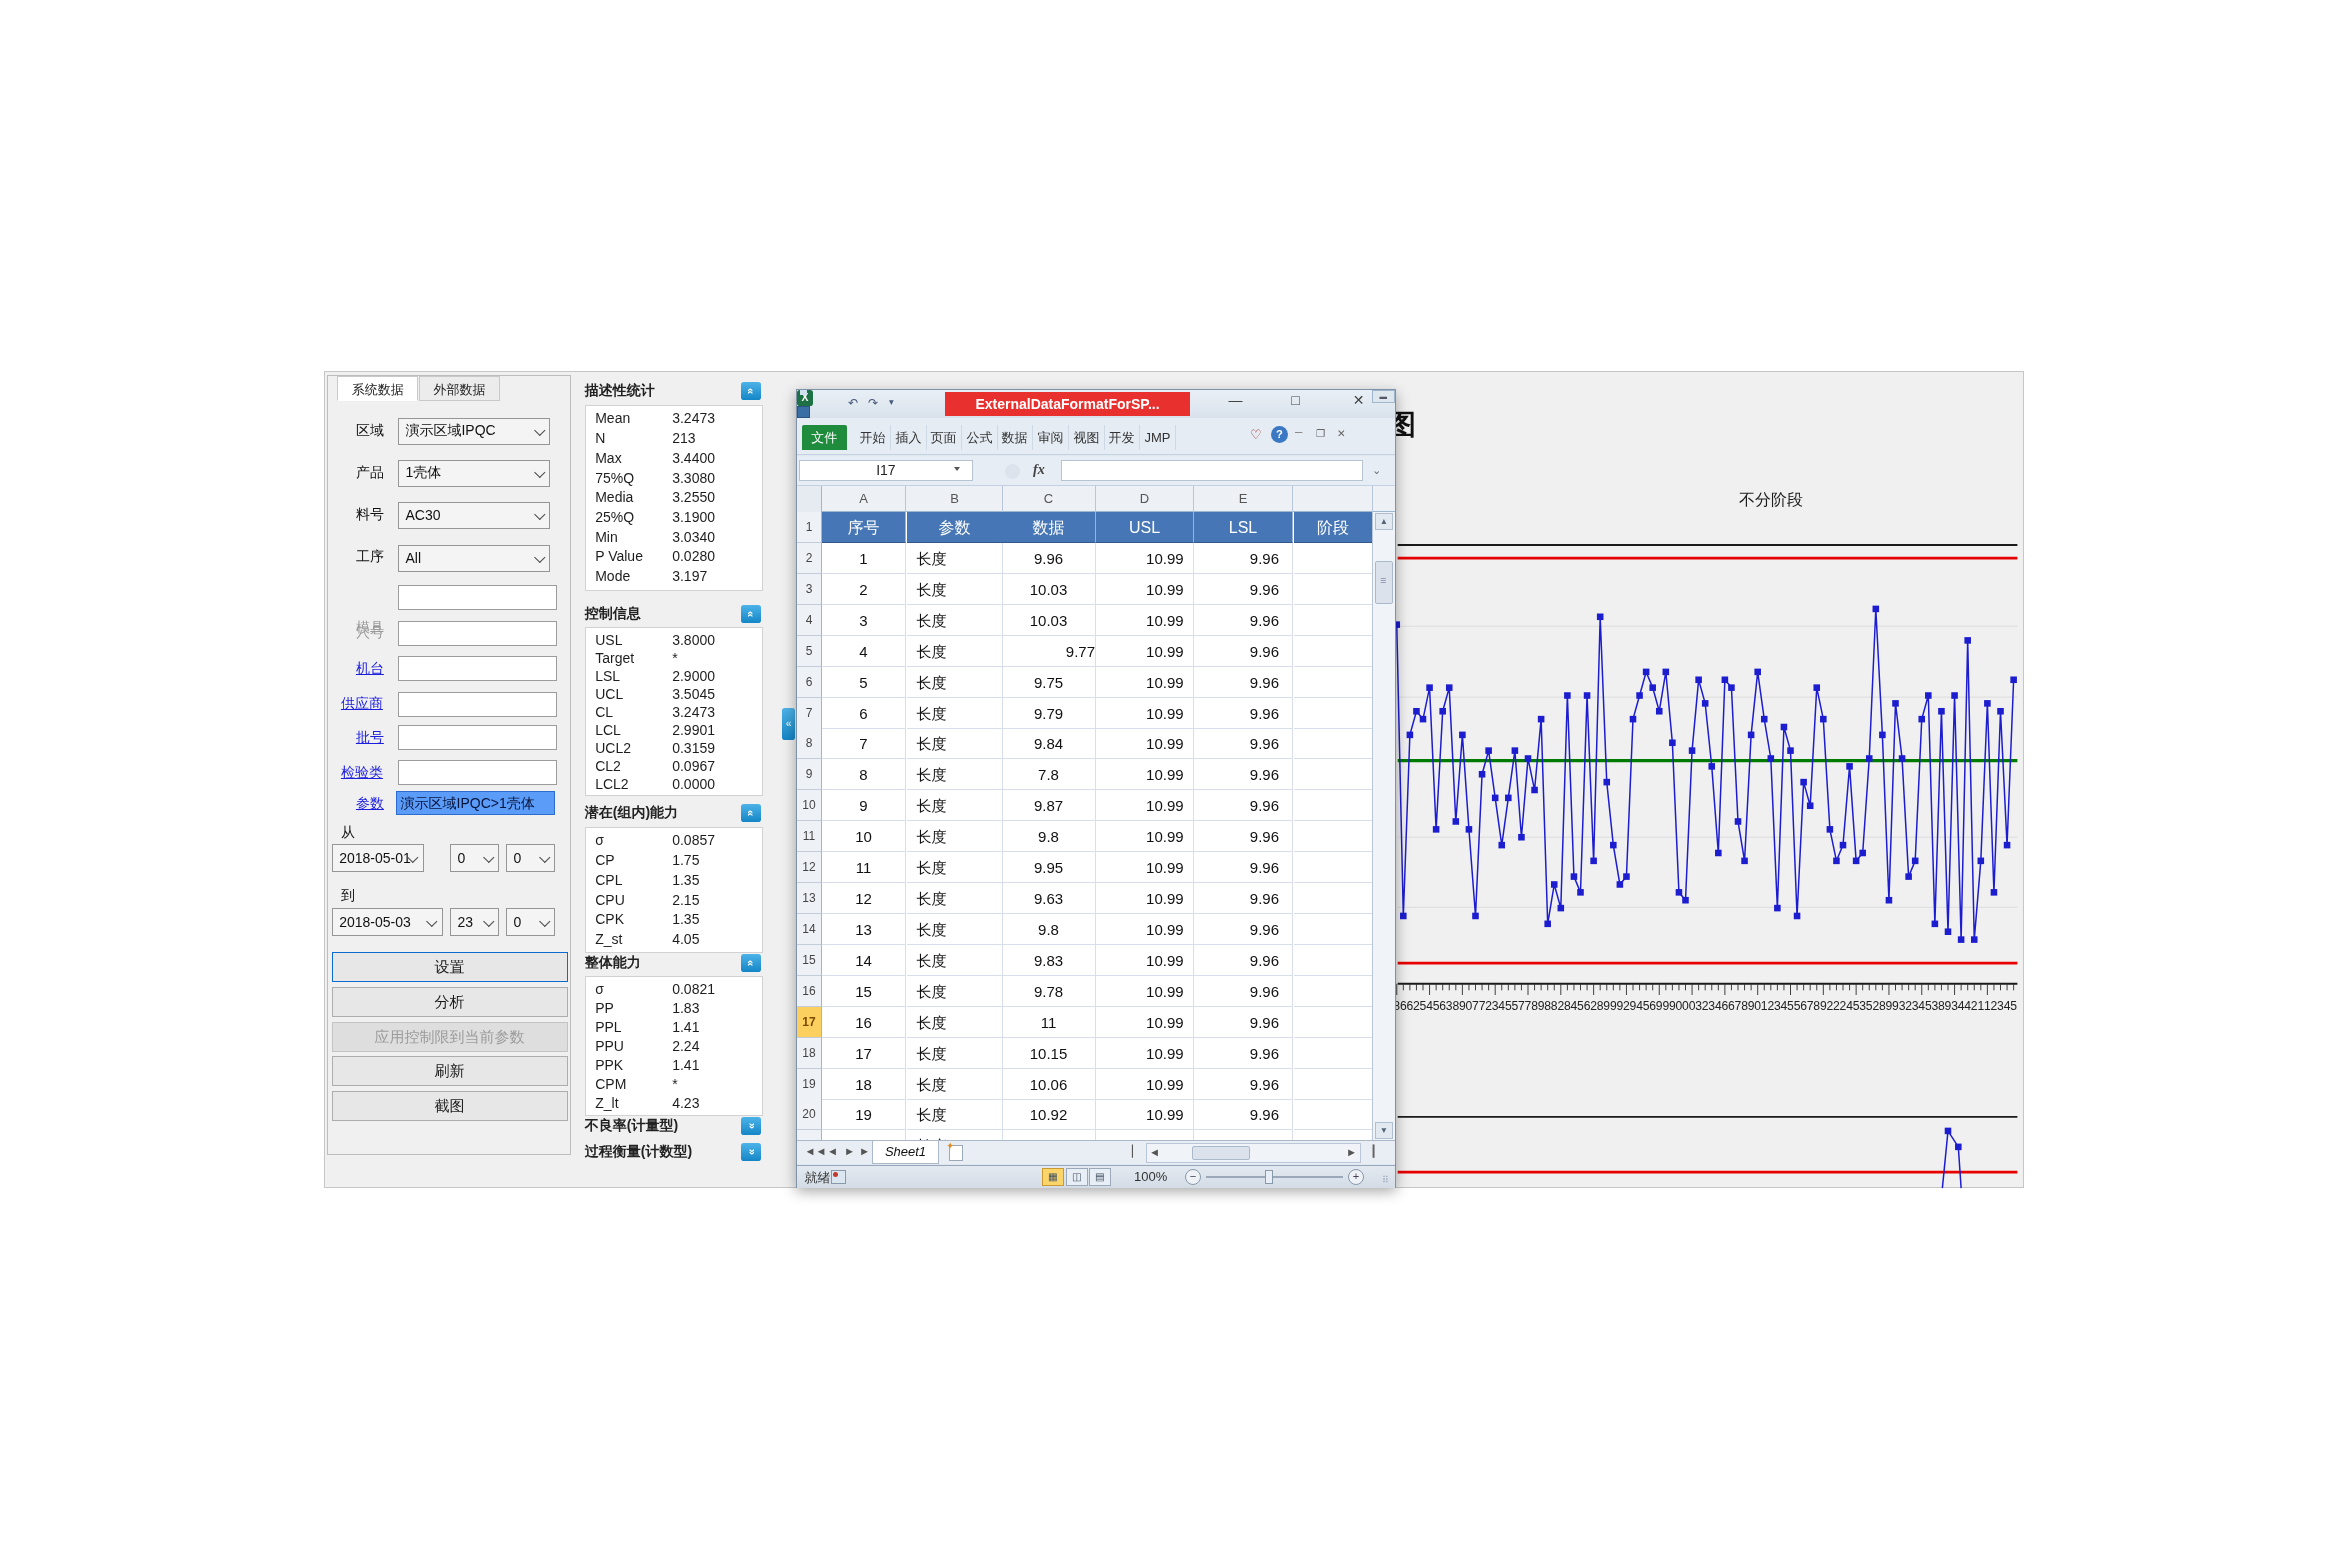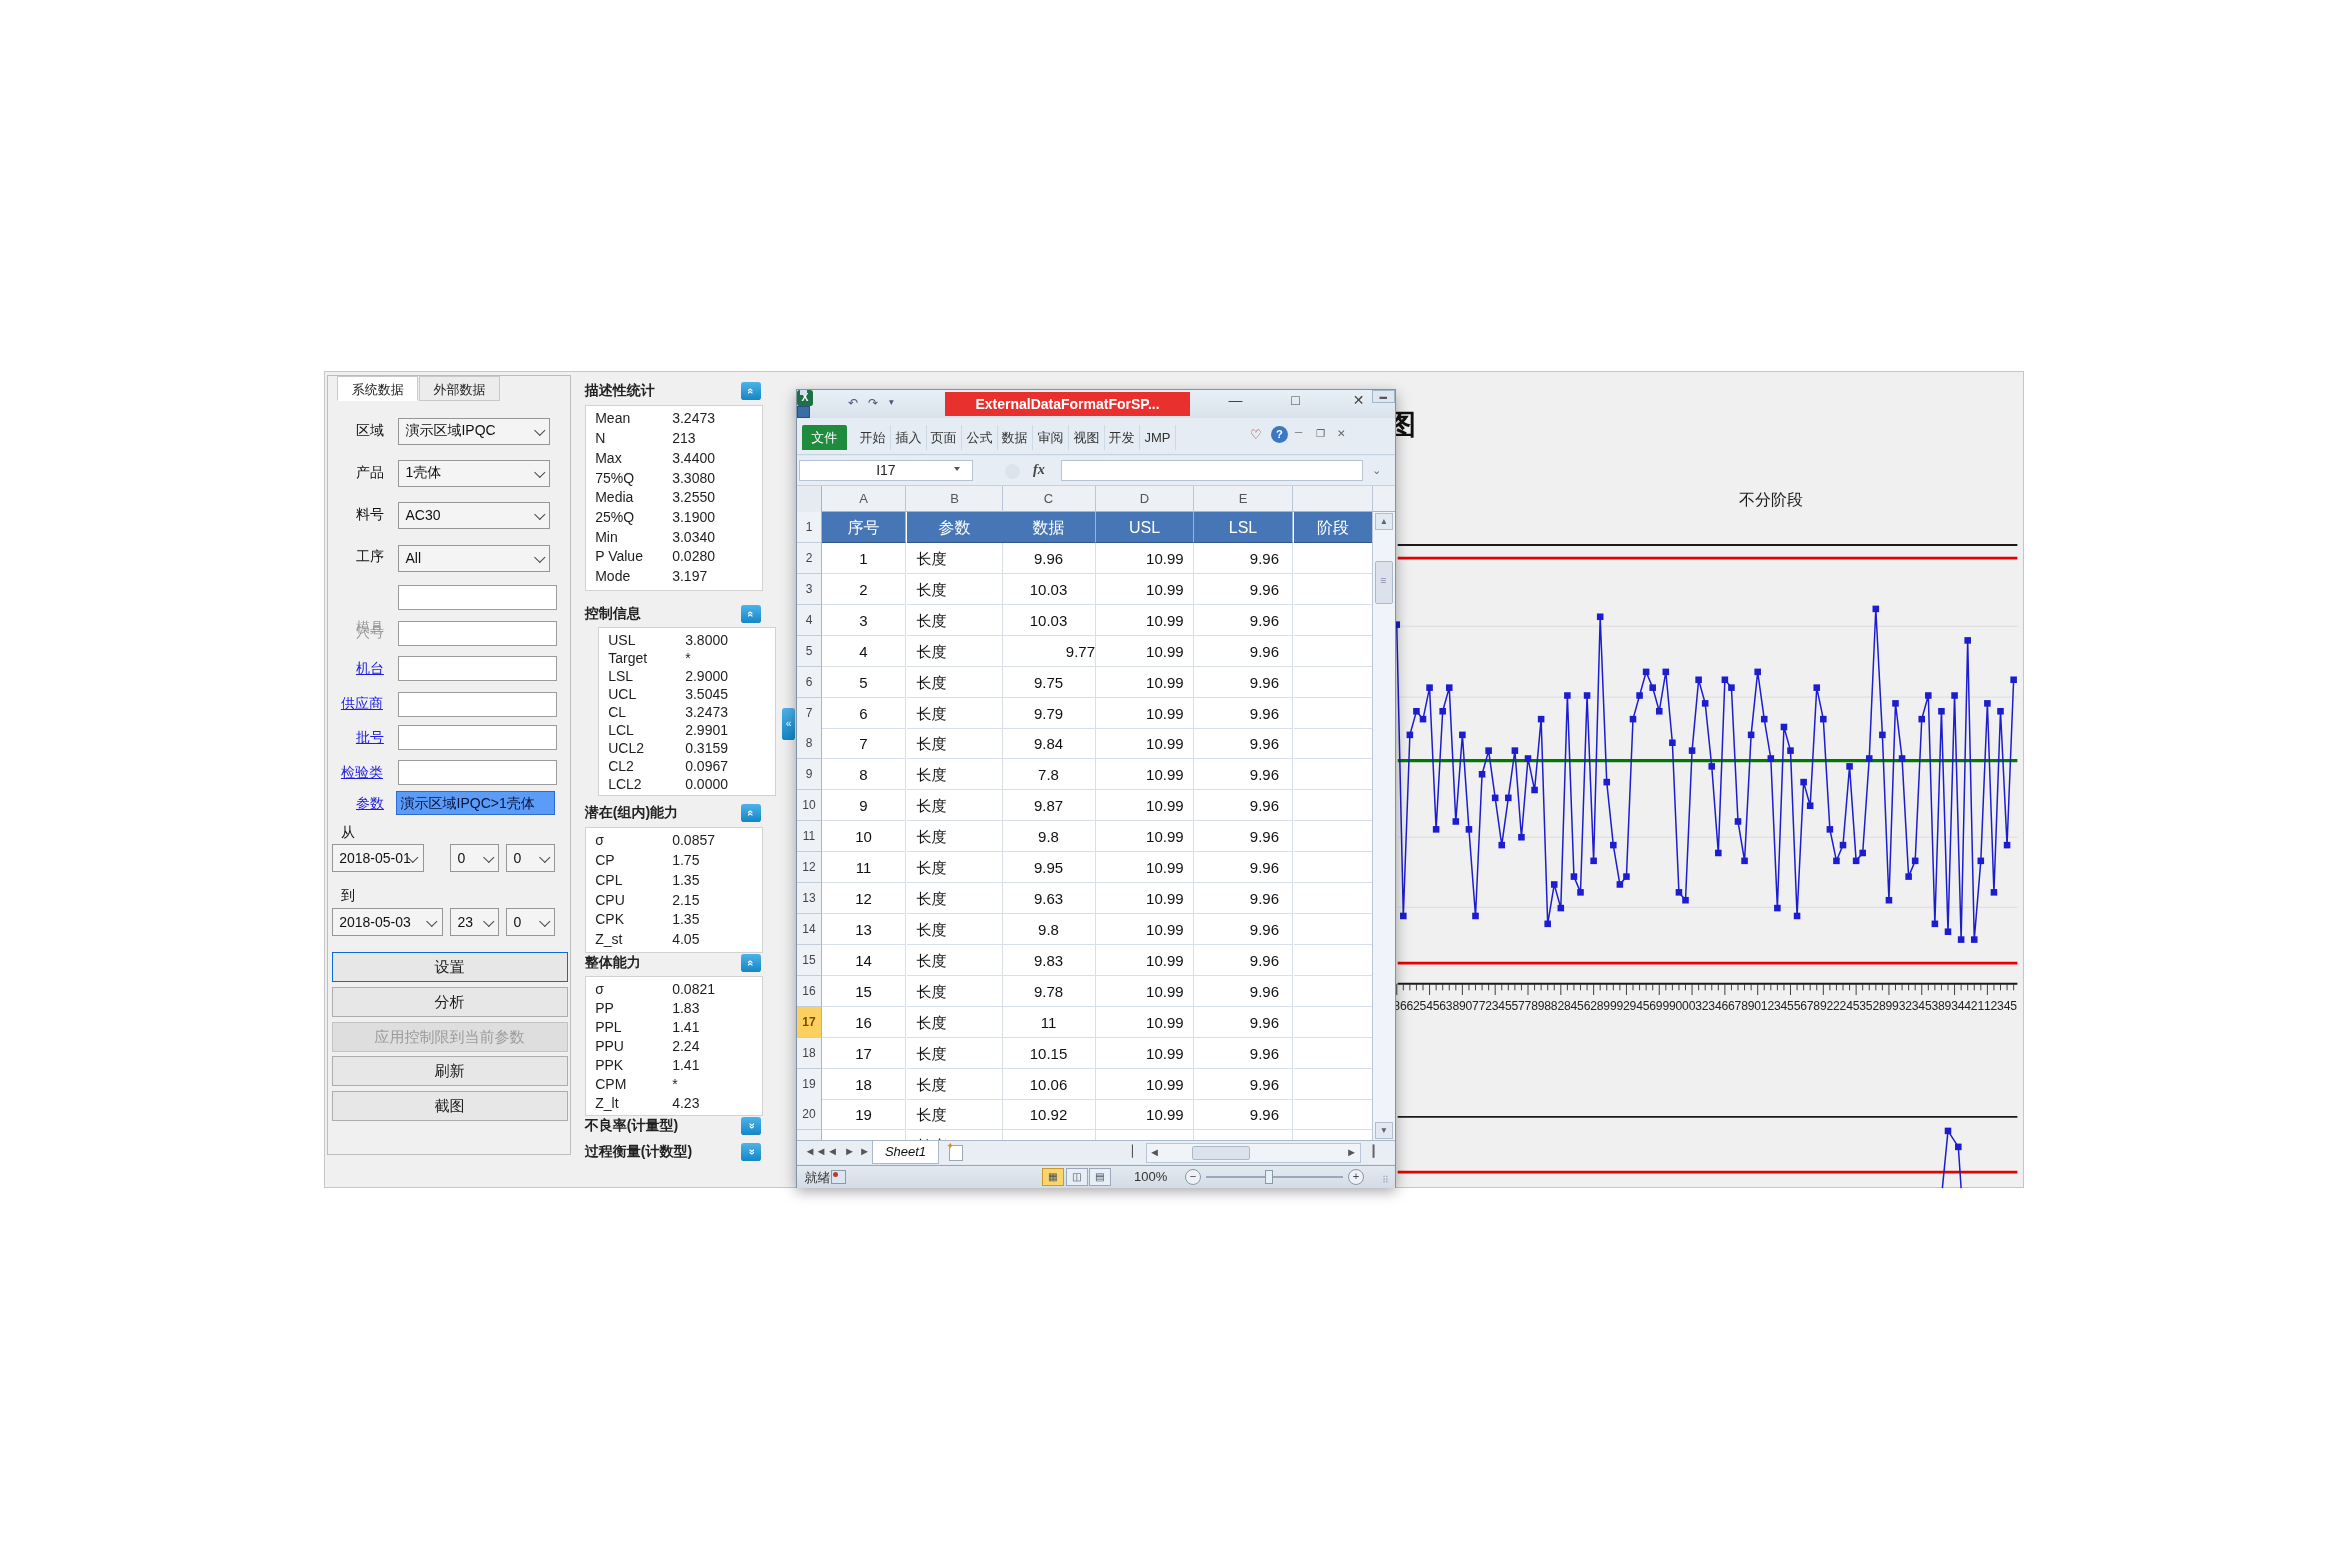--- a/index.html
+++ b/index.html
@@ -181,21 +181,21 @@
           <div class="st-row" style="line-height: 19.7px;"><span class="k">Max</span><span class="v">3.4400</span></div>
           <div class="st-row" style="line-height: 19.7px;"><span class="k">75%Q</span><span class="v">3.3080</span></div>
           <div class="st-row" style="line-height: 19.7px;"><span class="k">Media</span><span class="v">3.2550</span></div>
           <div class="st-row" style="line-height: 19.7px;"><span class="k">25%Q</span><span class="v">3.1900</span></div>
           <div class="st-row" style="line-height: 19.7px;"><span class="k">Min</span><span class="v">3.0340</span></div>
           <div class="st-row" style="line-height: 19.7px;"><span class="k">P Value</span><span class="v">0.0280</span></div>
           <div class="st-row" style="line-height: 19.7px;"><span class="k">Mode</span><span class="v">3.197</span></div>
         </div>
         <div class="st-header" style="top: 230px;">控制信息</div>
         <div class="st-chev" style="top: 230px;"><span>«</span></div>
-        <div class="st-box" style="top: 252px; height: 169px; margin-left: 13px;">
+        <div class="st-box" style="top: 252px; height: 169px;">
           <div class="st-row" style="line-height: 18px;"><span class="k">USL</span><span class="v">3.8000</span></div>
           <div class="st-row" style="line-height: 18px;"><span class="k">Target</span><span class="v">*</span></div>
           <div class="st-row" style="line-height: 18px;"><span class="k">LSL</span><span class="v">2.9000</span></div>
           <div class="st-row" style="line-height: 18px;"><span class="k">UCL</span><span class="v">3.5045</span></div>
           <div class="st-row" style="line-height: 18px;"><span class="k">CL</span><span class="v">3.2473</span></div>
           <div class="st-row" style="line-height: 18px;"><span class="k">LCL</span><span class="v">2.9901</span></div>
           <div class="st-row" style="line-height: 18px;"><span class="k">UCL2</span><span class="v">0.3159</span></div>
           <div class="st-row" style="line-height: 18px;"><span class="k">CL2</span><span class="v">0.0967</span></div>
           <div class="st-row" style="line-height: 18px;"><span class="k">LCL2</span><span class="v">0.0000</span></div>
         </div>

